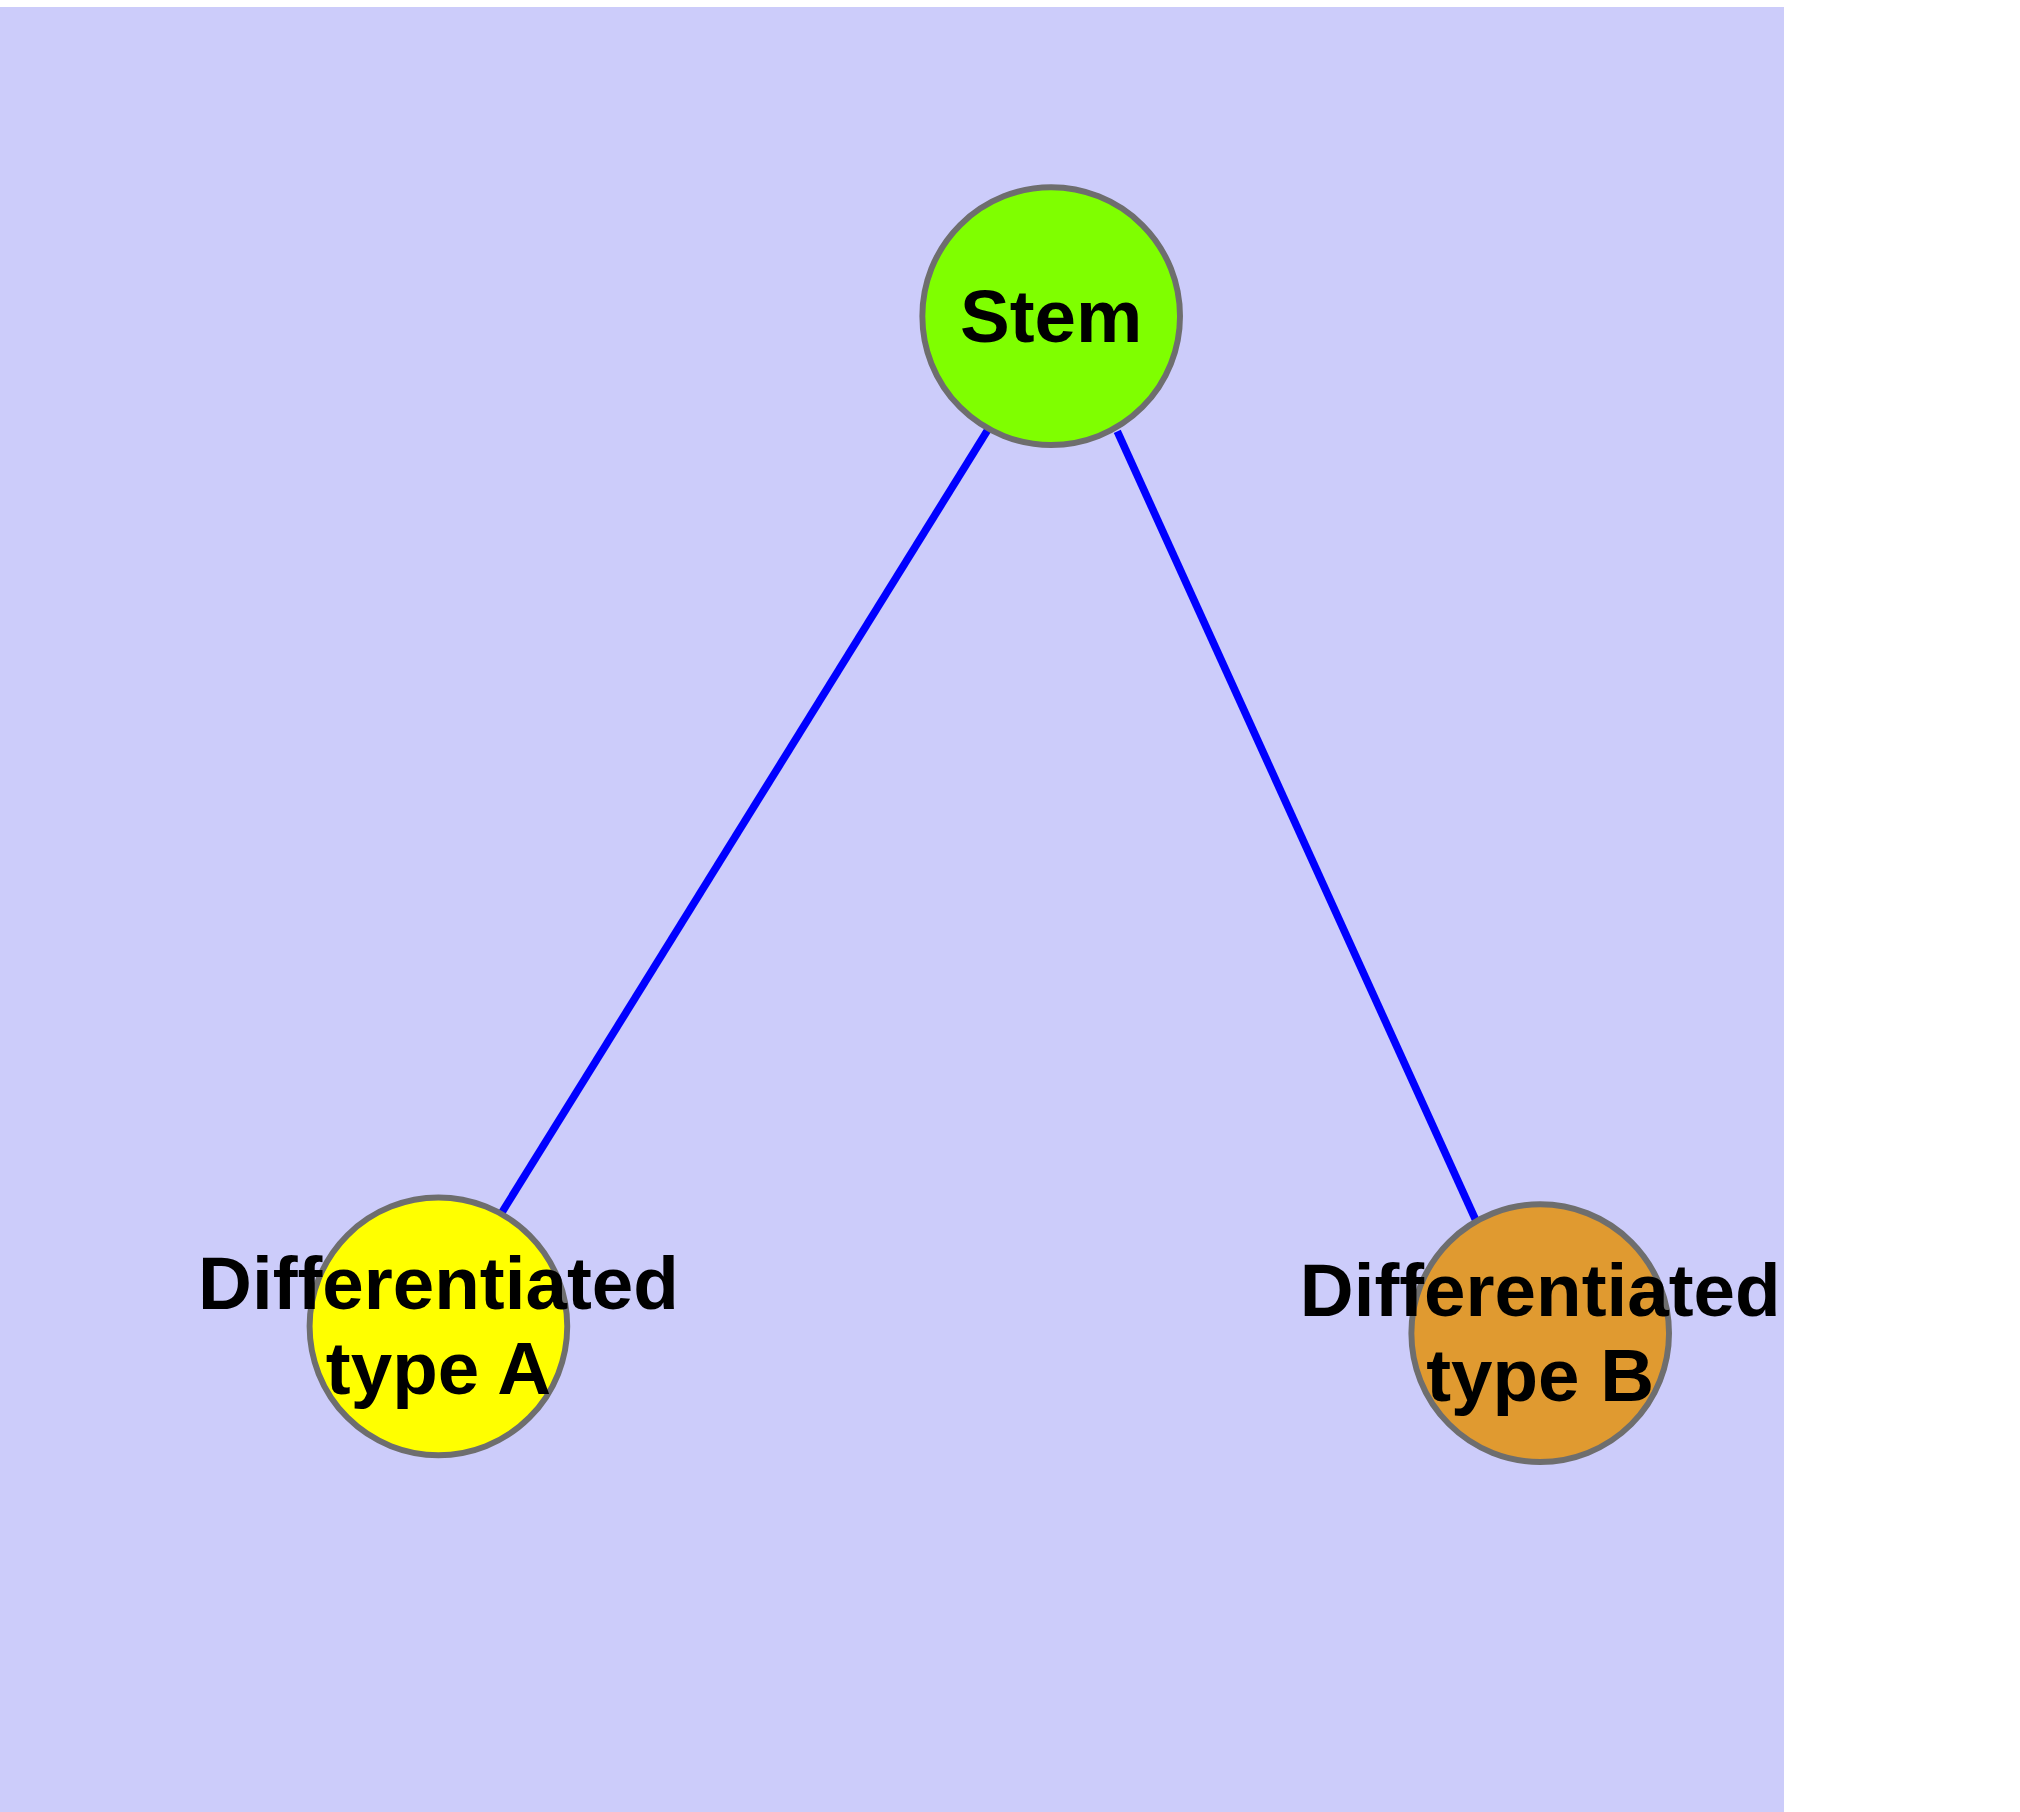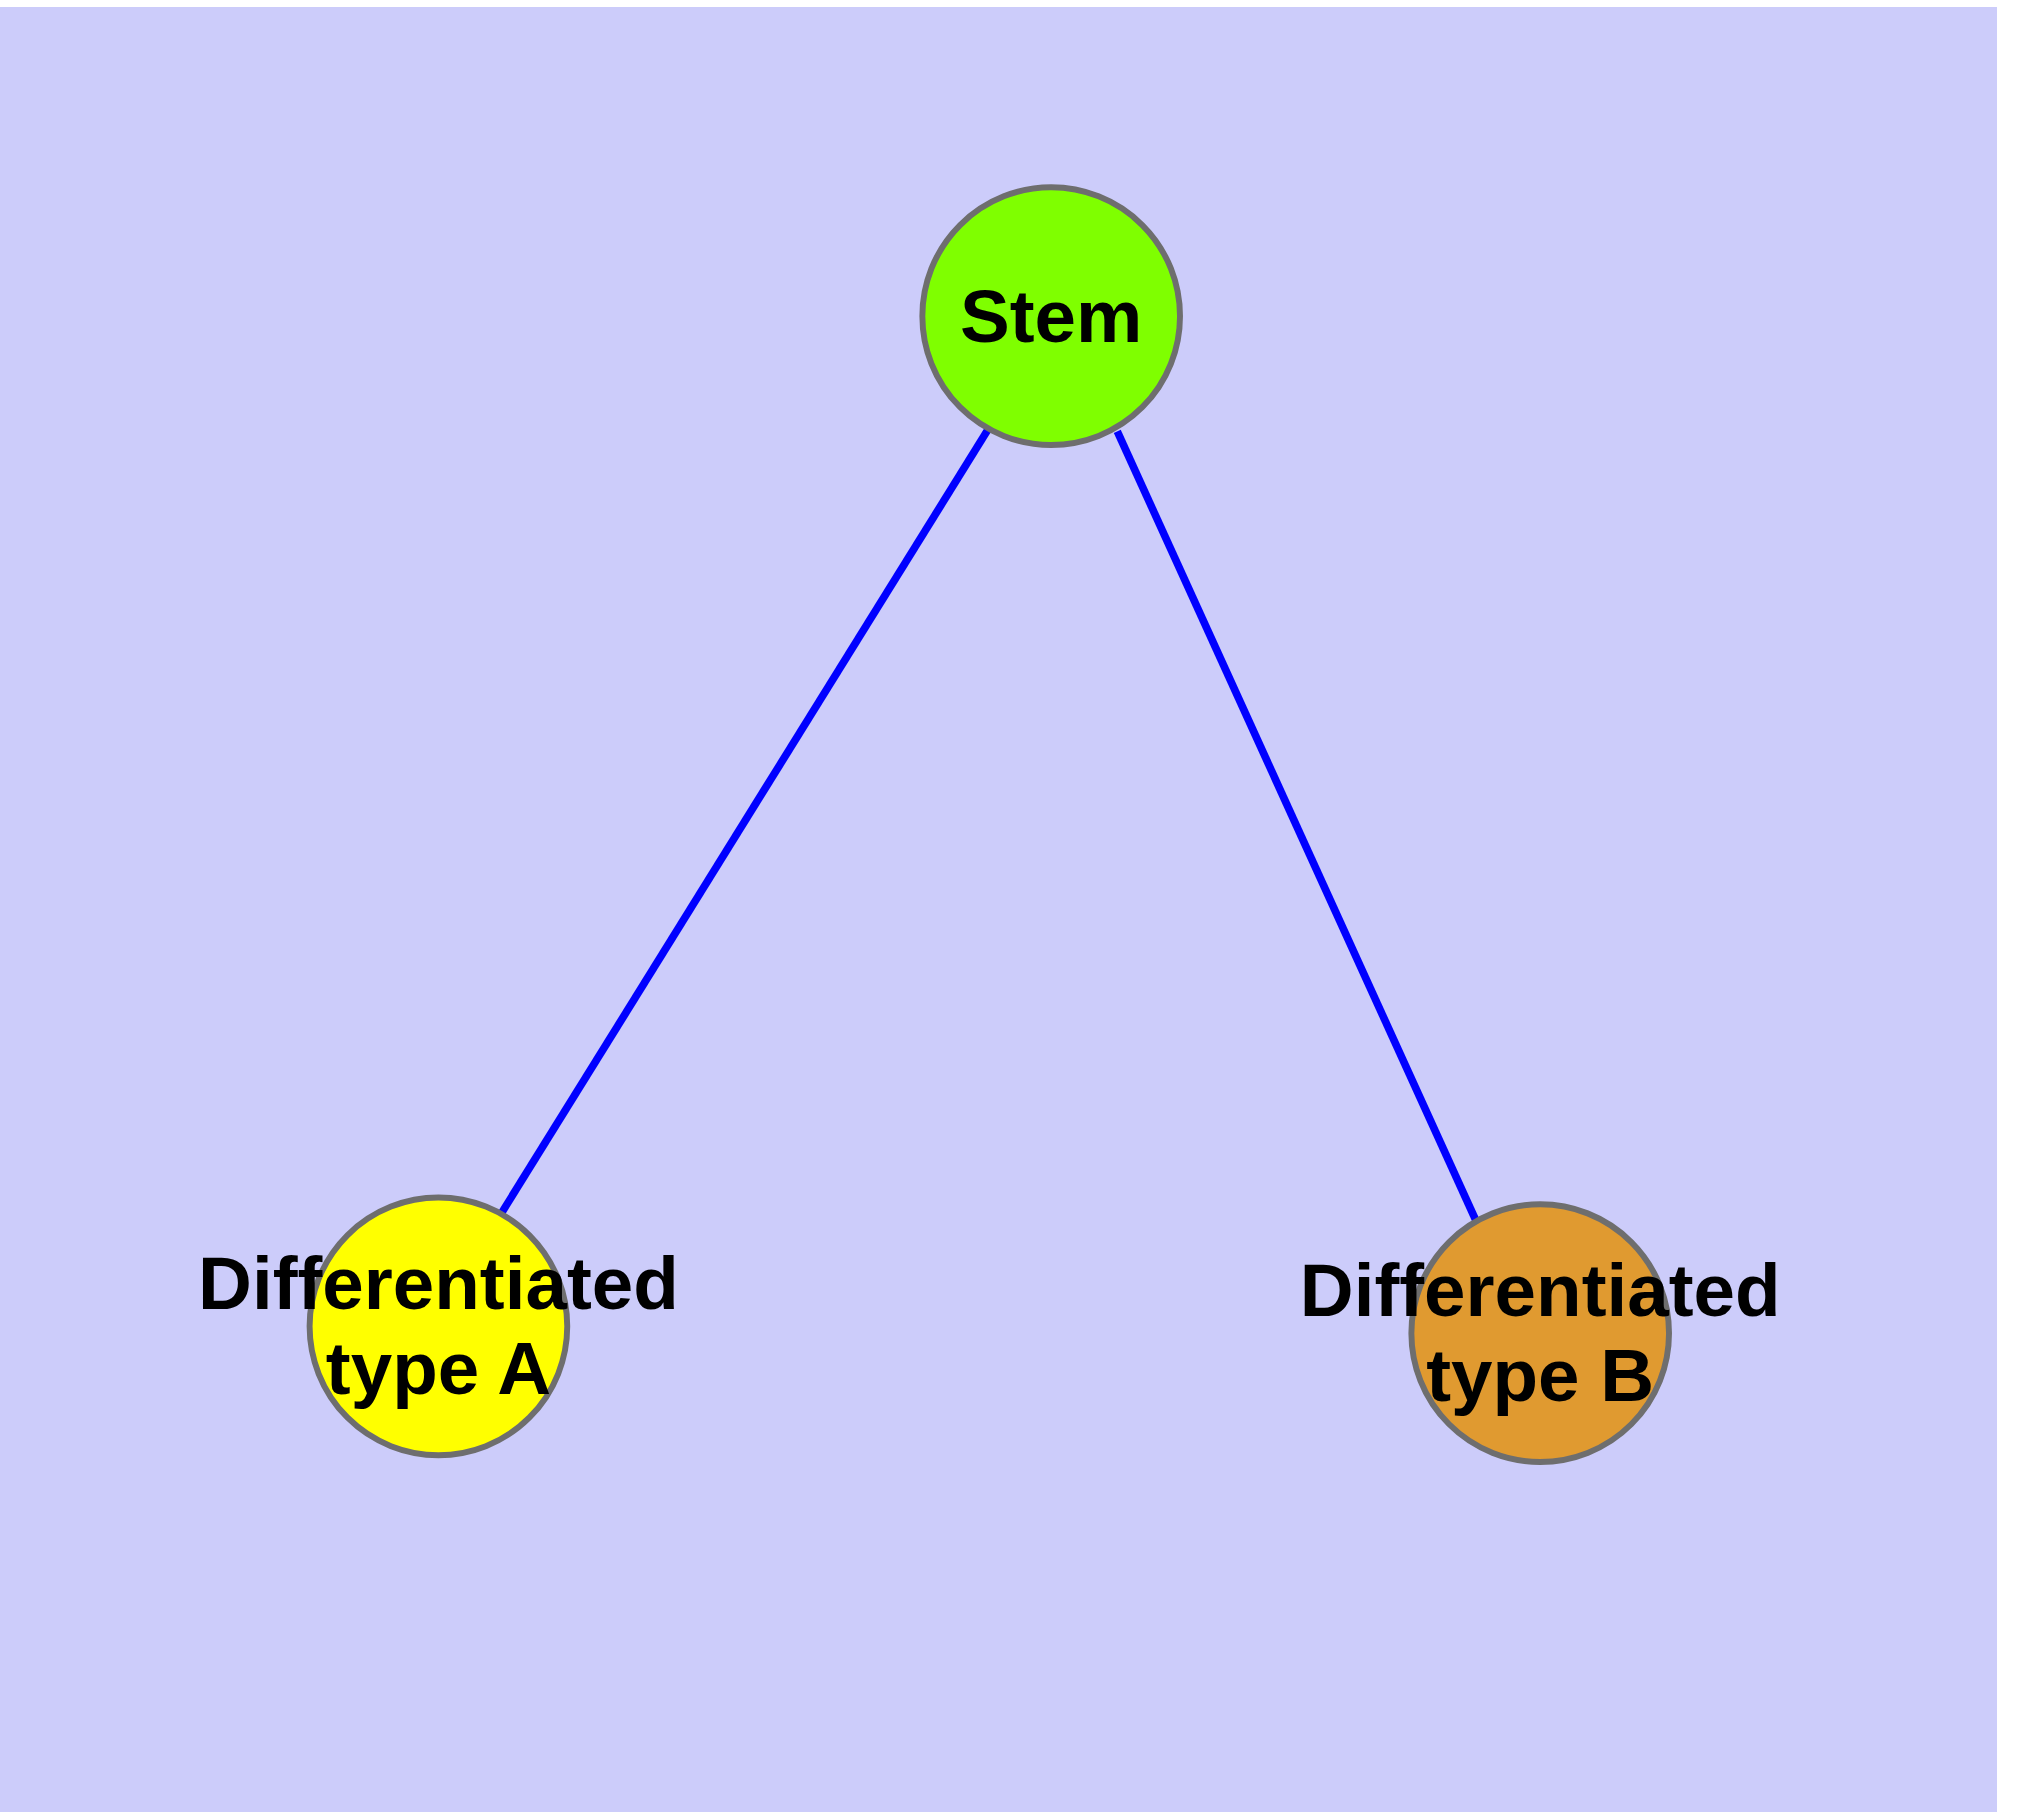--- a/index.html
+++ b/index.html
@@ -3,21 +3,21 @@
 <meta charset="utf-8">
 <title>Cell Differentiation Graph</title>
 <style>
   html, body {
     margin: 0;
     padding: 0;
     background: #ffffff;
   }
   #canvas {
     position: relative;
-    width: 1997px;
+    width: 1784px;
     height: 1812px;
     background: #ffffff;
     overflow: hidden;
     font-family: "Liberation Sans", "DejaVu Sans", sans-serif;
   }
   #plot-background {
     position: absolute;
     left: 0;
     top: 6.8px;
     width: 2021px;

